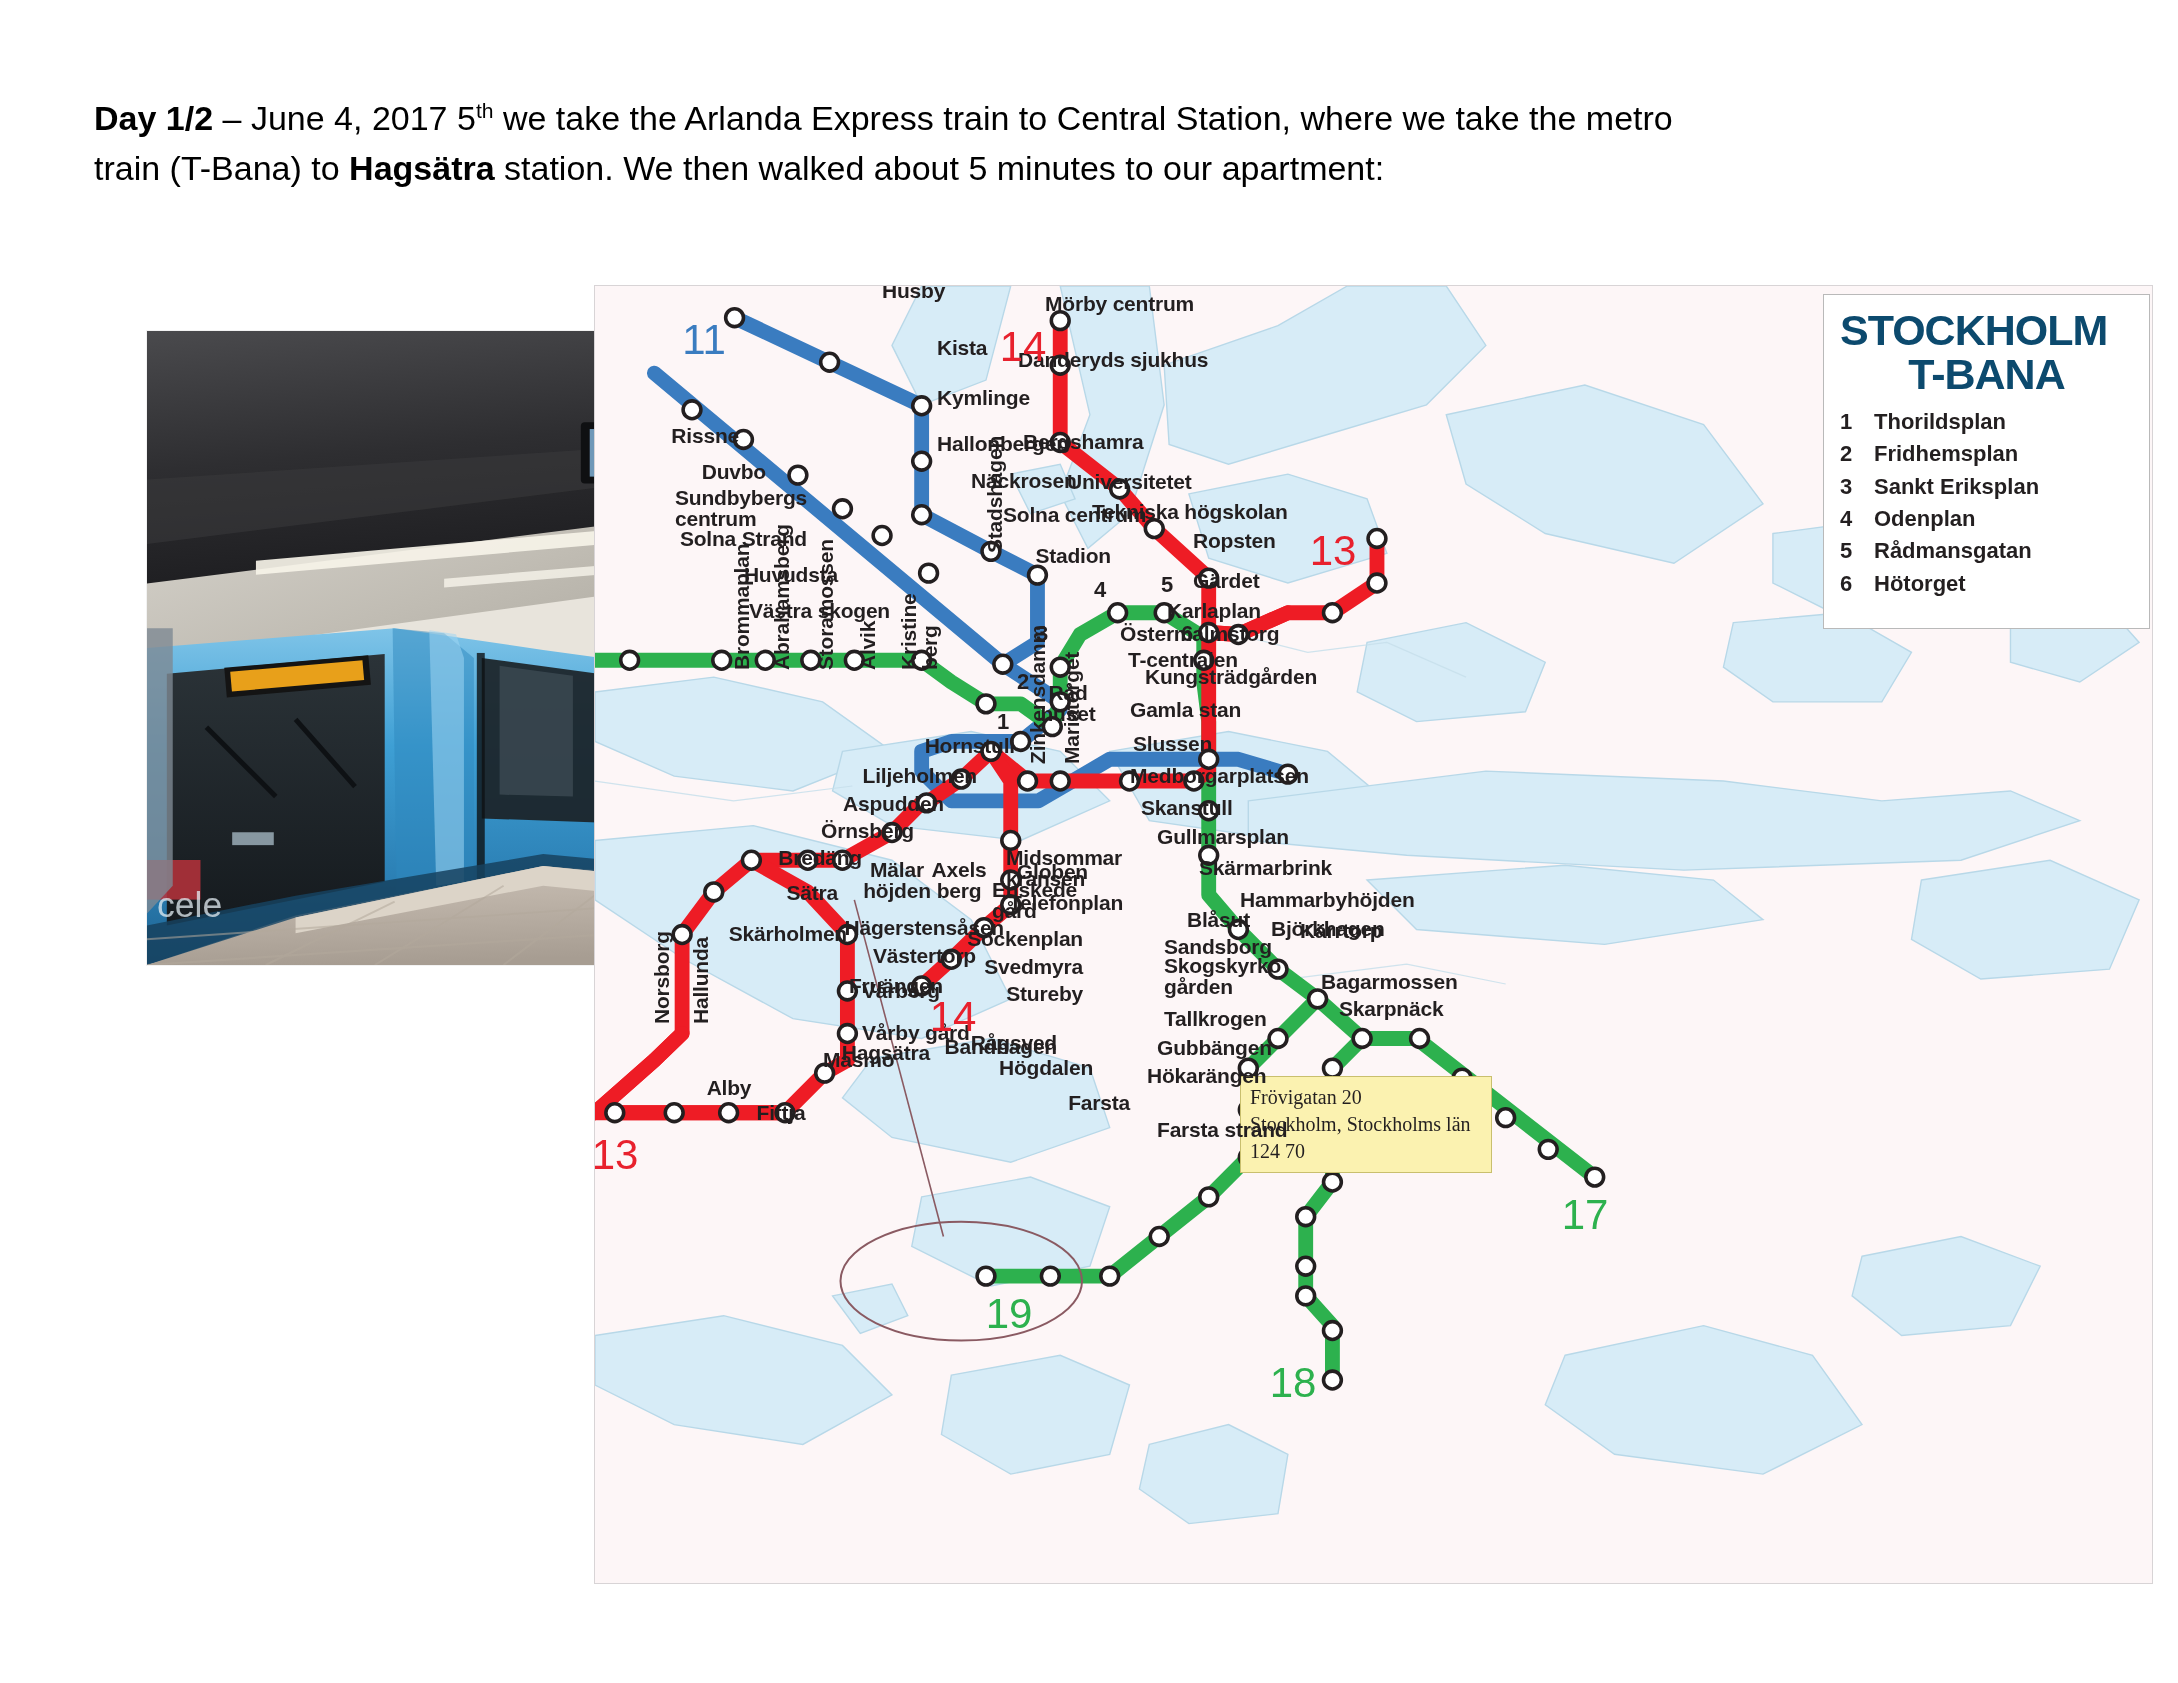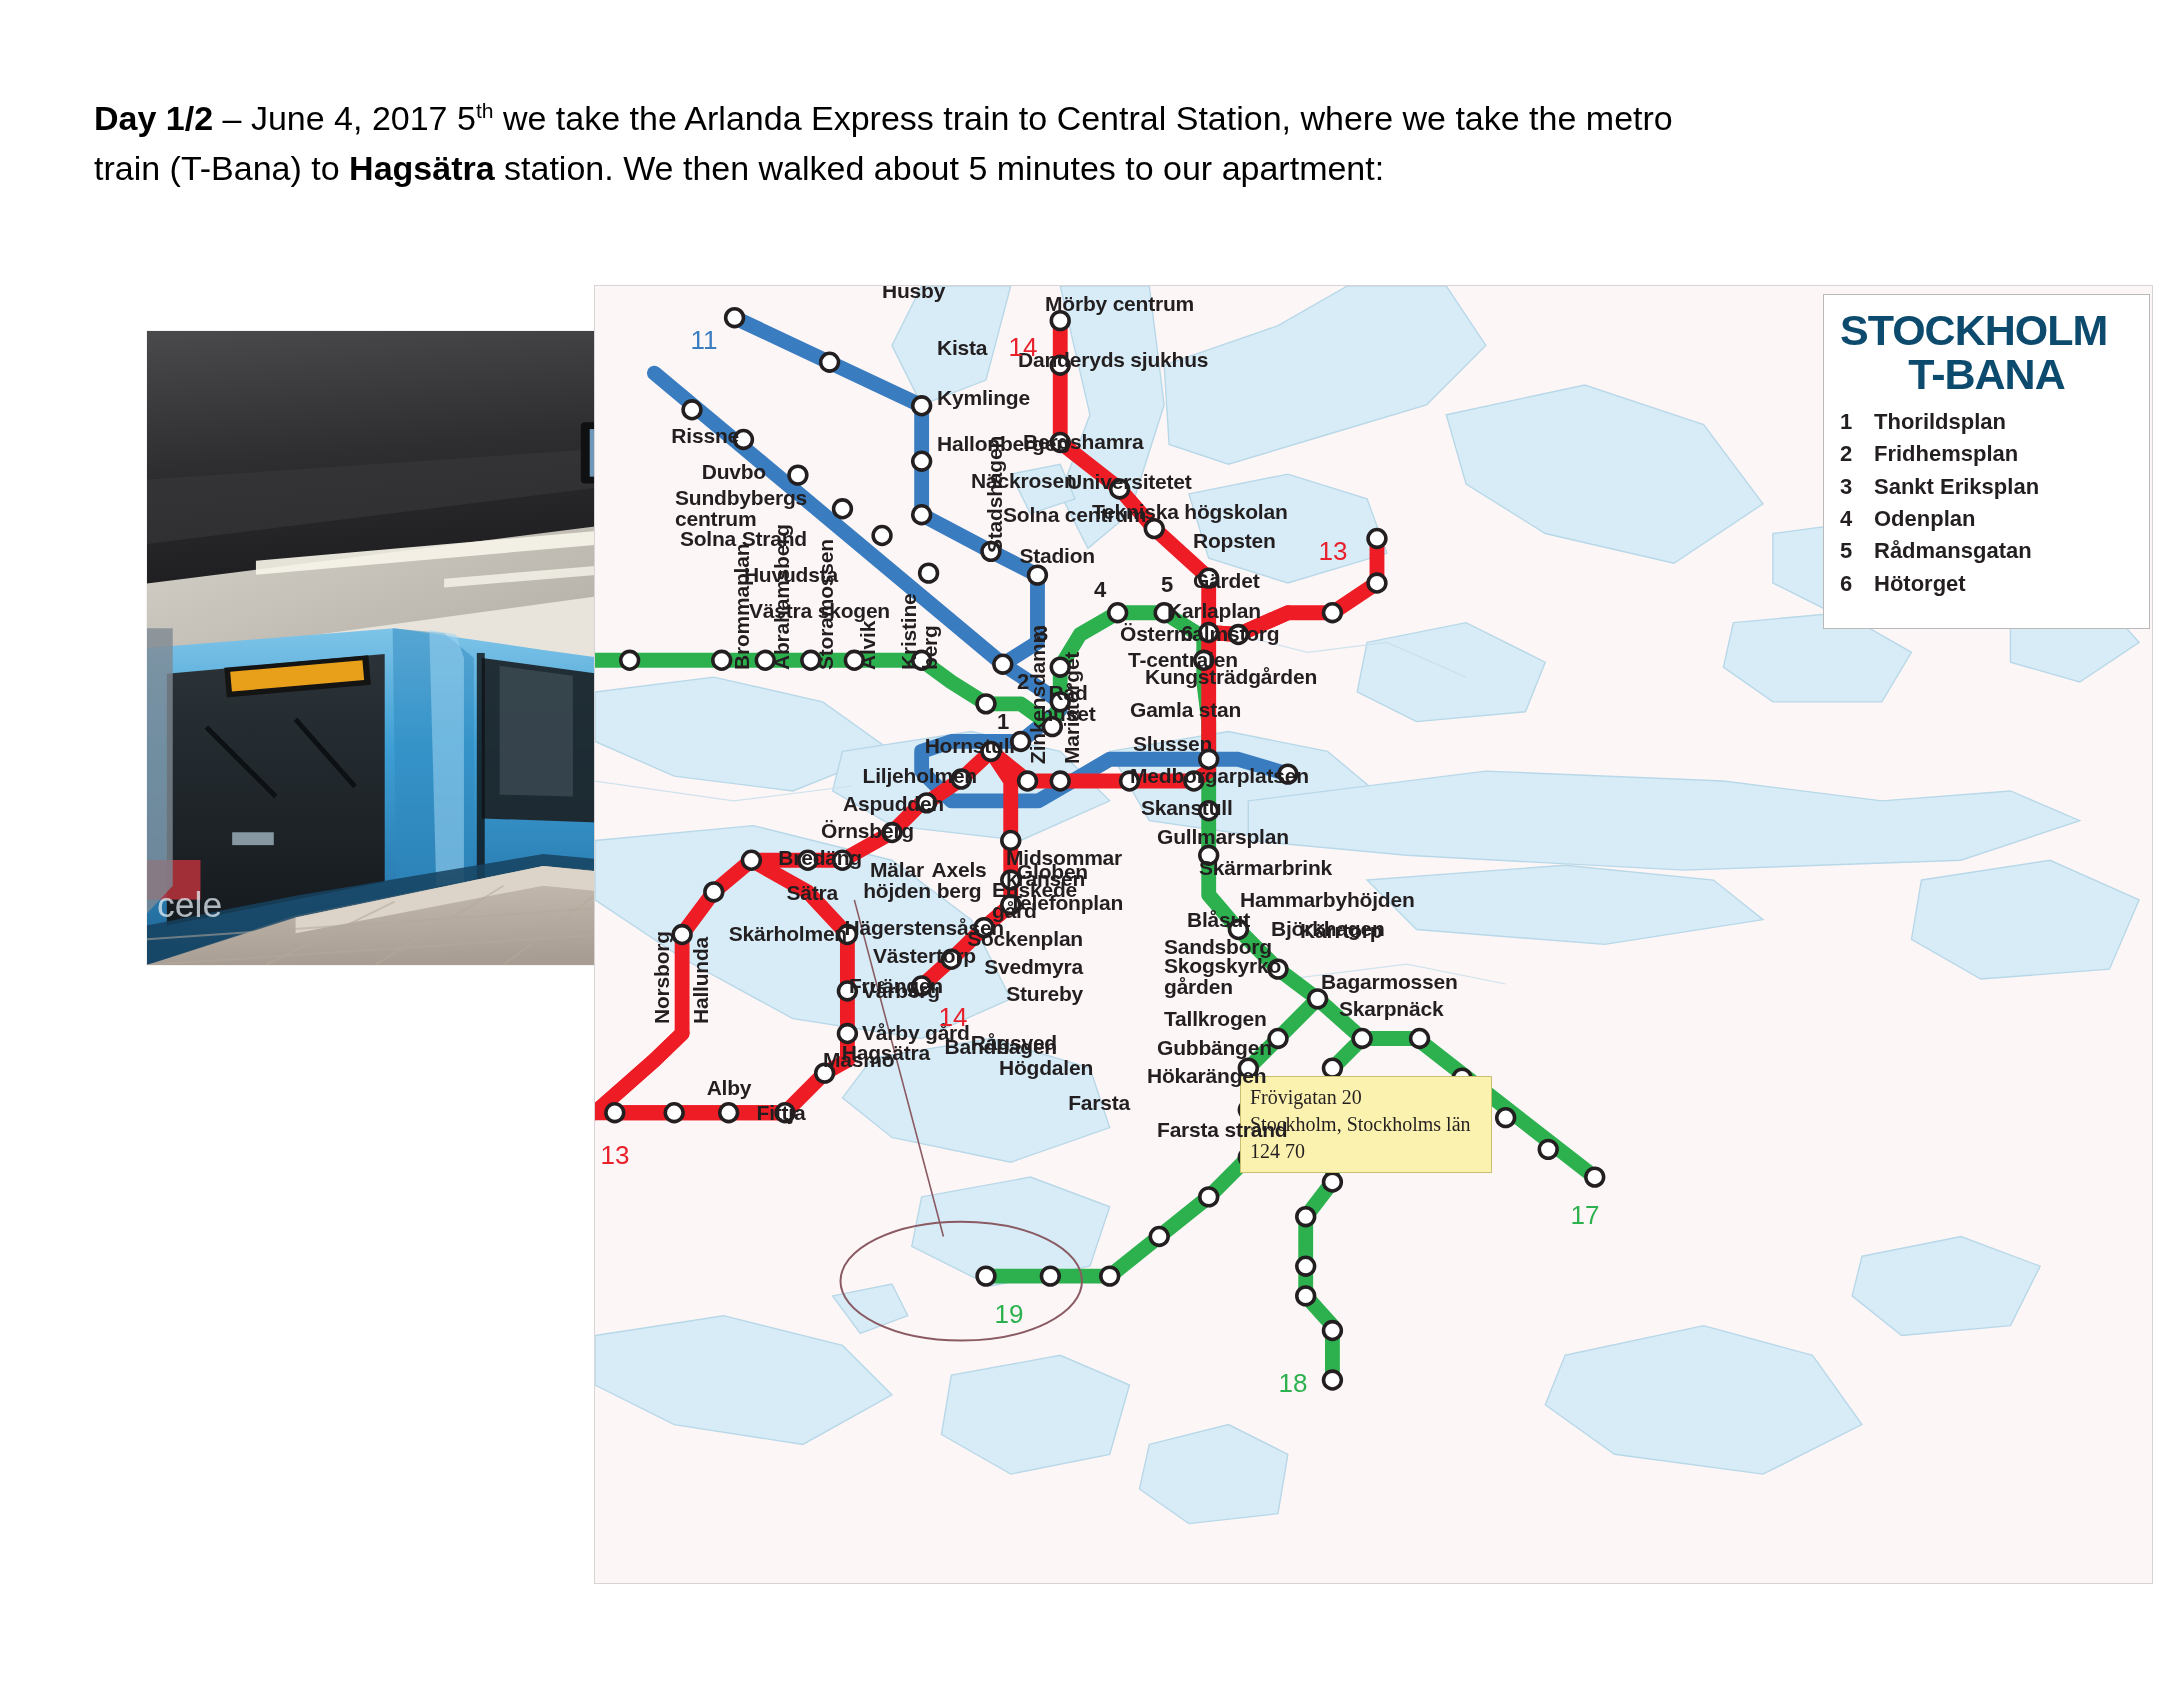--- a/index.html
+++ b/index.html
@@ -48,21 +48,21 @@
     letter-spacing: -0.2px;
   }
   .lbl.r   { transform: translate(-100%, -50%); }   
   .lbl.l   { transform: translate(0, -50%); }       
   .lbl.c   { transform: translate(-50%, -50%); }
   .lbl.vt  { transform-origin: 0 0; white-space: nowrap; }
   .lbl.ctr { text-align:center; }
 
   
   .tnum {
-    position:absolute; font-size: 26px; font-weight: 400;
+    position:absolute; font-size: 42px; font-weight: 400;
     font-family: "Liberation Sans", sans-serif;
     transform: translate(-50%,-50%);
   }
   .tnum.red   { color:#e8212d; }
   .tnum.blue  { color:#3a7cc0; }
   .tnum.green { color:#2db14e; }
 
   
   .snum {
     position:absolute; font-size:22px; font-weight:bold; color:#231f20;
@@ -494,21 +494,21 @@
         <div class="lbl l" style="left: 472px; top: 196px;">Universitetet</div>
         <div class="lbl l" style="left: 497px; top: 226px;">Tekniska högskolan</div>
         <div class="lbl l" style="left: 598px; top: 255px;">Ropsten</div>
         <div class="lbl l" style="left: 598px; top: 295px;">Gärdet</div>
         <div class="lbl l" style="left: 572px; top: 325px;">Karlaplan</div>
         <div class="lbl l" style="left: 525px; top: 348px;">Östermalmstorg</div>
         <div class="lbl l" style="left: 533px; top: 374px;">T-centralen</div>
         <div class="lbl l" style="left: 550px; top: 391px;">Kungsträdgården</div>
         <div class="lbl l" style="left: 535px; top: 424px;">Gamla stan</div>
         <div class="lbl l" style="left: 538px; top: 458px;">Slussen</div>
-        <div class="lbl r" style="left: 500px; top: 270px;">Stadion</div>
+        <div class="lbl r" style="left: 516px; top: 270px;">Stadion</div>
         <div class="lbl r" style="left: 212px; top: 222px;">
           <div>Sundbybergs</div>
           <div>centrum</div>
         </div>
         <div class="lbl r" style="left: 212px; top: 253px;">Solna Strand</div>
         <div class="lbl r" style="left: 171px; top: 186px;">Duvbo</div>
         <div class="lbl r" style="left: 144px; top: 150px;">Rissne</div>
         <div class="lbl r" style="left: 243px; top: 289px;">Huvudsta</div>
         <div class="lbl r" style="left: 295px; top: 325px;">Västra skogen</div>
         <div class="lbl l" style="left: 525px; top: 490px; margin-left: 10px;">Medborgarplatsen</div>

